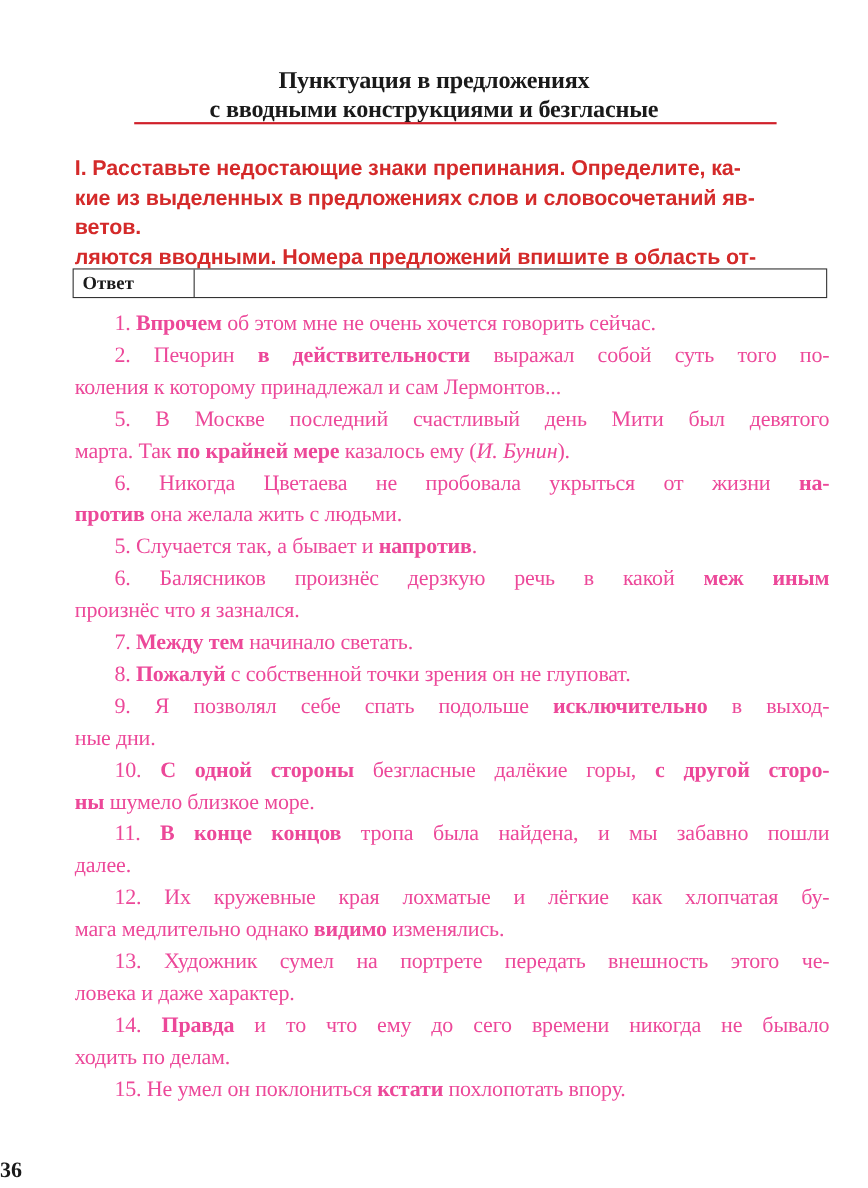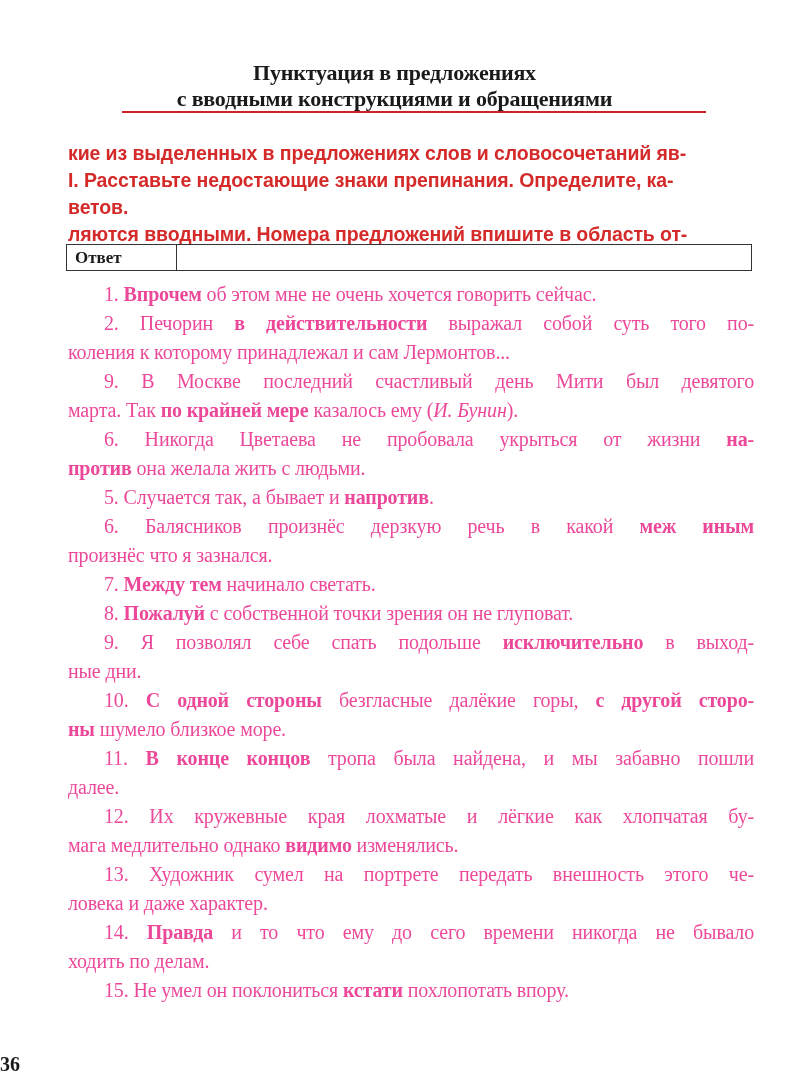--- a/index.html
+++ b/index.html
@@ -47,45 +47,45 @@
   .page-number {
     position: absolute; left: 0; width: 789px; top: 1025px; text-align: left;
     font-weight: bold; font-size: 20px; margin-top: 28px;
   }
 </style>
 </head>
 <body>
 
 <div class="page">
   <div class="title l1">Пунктуация в предложениях</div>
-  <div class="title l2">с вводными конструкциями и обращениями</div>
+  <div class="title l2">с вводными конструкциями и безгласные</div>
   <div class="title-rule"></div>
 
   <div class="task">
+    <span class="line">I. Расставьте недостающие знаки препинания. Определите, ка-</span>
     <span class="line">кие из выделенных в предложениях слов и словосочетаний яв-</span>
-    <span class="line">I. Расставьте недостающие знаки препинания. Определите, ка-</span>
     <span class="line">ветов.</span>
     <span class="line">ляются вводными. Номера предложений впишите в область от-</span>
   </div>
 
   <div class="answer-box">
     <div class="answer-label">Ответ</div>
     <input class="answer-field" type="text" value="" style="">
   </div>
 
   <div class="sentences" id="sentences">
       <div>
         <span class="sline indent"><span>1. </span><span class="b">Впрочем</span><span> об этом мне не очень хочется говорить сейчас.</span></span>
       </div>
       <div>
         <span class="sline indent justify"><span>2. Печорин </span><span class="b">в действительности</span><span> выражал собой суть того по-</span></span>
         <span class="sline"><span>коления к которому принадлежал и сам Лермонтов...</span></span>
       </div>
       <div>
-        <span class="sline indent justify"><span>9. В Москве последний счастливый день Мити был девятого</span></span>
+        <span class="sline indent justify"><span>5. В Москве последний счастливый день Мити был девятого</span></span>
         <span class="sline"><span>марта. Так </span><span class="b">по крайней мере</span><span> казалось ему (</span><span class="i">И. Бунин</span><span>).</span></span>
       </div>
       <div>
         <span class="sline indent justify"><span>6. Никогда Цветаева не пробовала укрыться от жизни </span><span class="b">на-</span></span>
         <span class="sline"><span class="b">против</span><span> она желала жить с людьми.</span></span>
       </div>
       <div>
         <span class="sline indent"><span>5. Случается так, а бывает и </span><span class="b">напротив</span><span>.</span></span>
       </div>
       <div>

